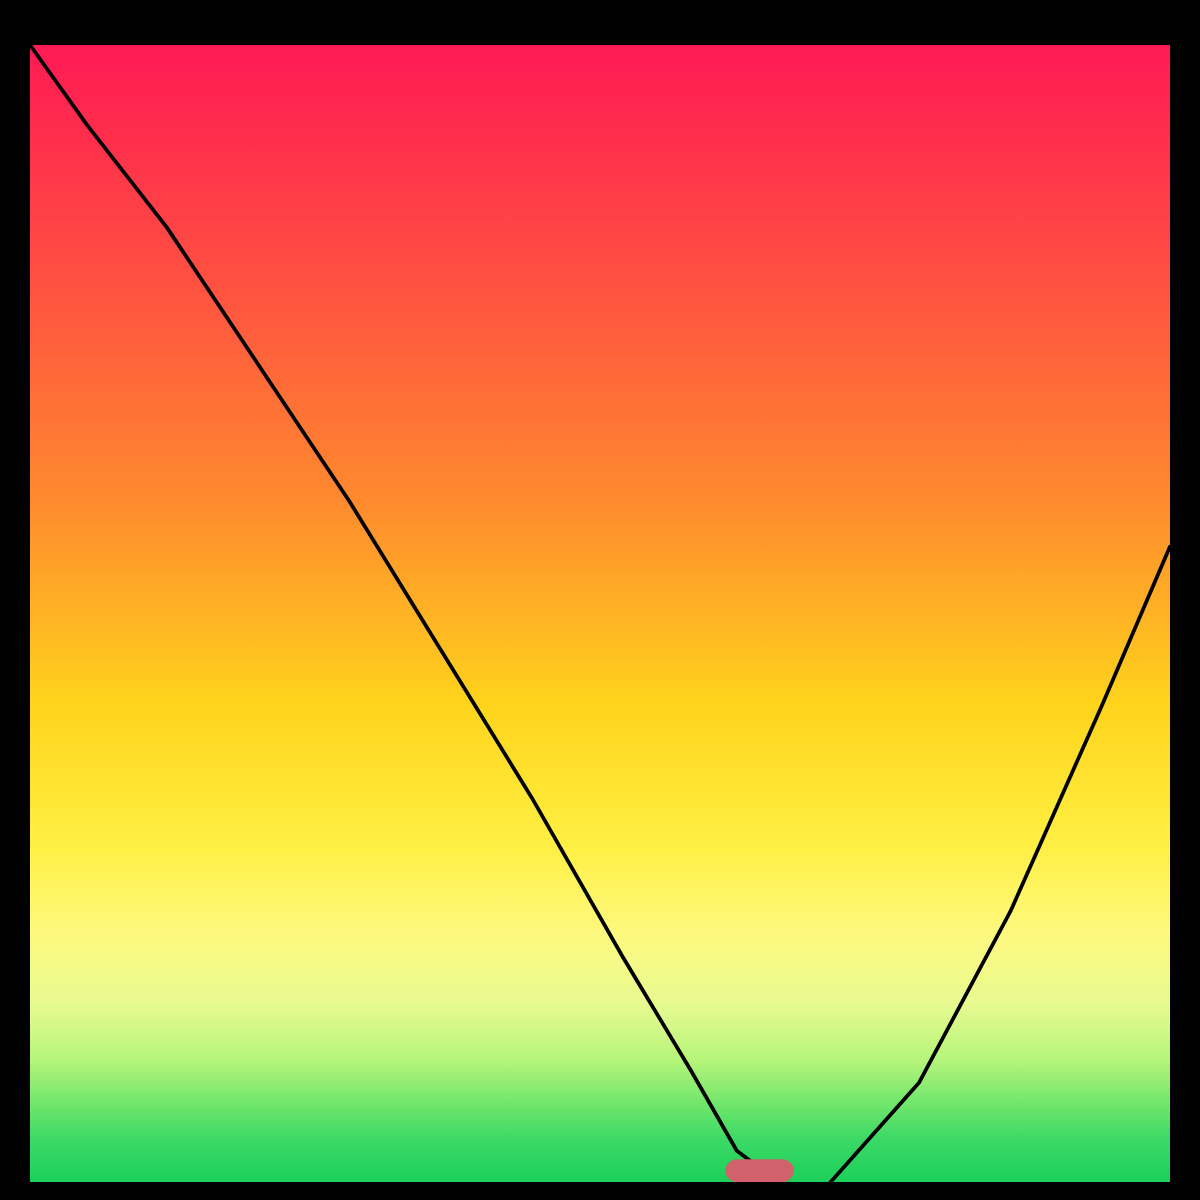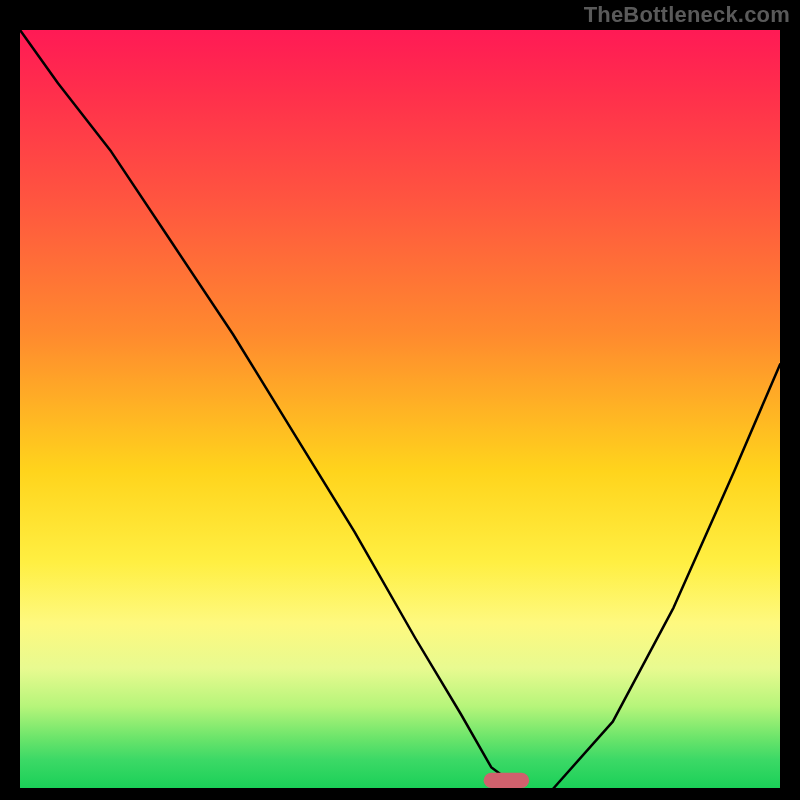--- a/index.html
+++ b/index.html
@@ -73,21 +73,20 @@
     fill: #d0616d;
     stroke: none;
     rx: 8;
     ry: 8;
   }
 </style>
 </head>
 <body>
 
 <div class="frame">
-  <div class="attribution">TheBottleneck.com</div>
 
   <div class="plot-area">
     <svg class="overlay" viewBox="0 0 760 760" preserveAspectRatio="none">
       <line class="baseline" x1="0" y1="759" x2="760" y2="759"></line>
       <path class="curve" d="M0.0 0.0 L38.0 53.2 L91.2 121.6 L152.0 212.8 L212.8 304.0 L273.6 402.8 L334.4 501.6 L395.2 608.0 L440.8 684.0 L471.2 737.2 L501.6 760.0 L532.0 760.0 L592.8 691.6 L653.6 577.6 L714.4 440.8 L760.0 334.4"></path>
       <rect class="marker" x="463.6" y="742.8" width="45.6" height="15.2" rx="7" ry="7"></rect>
     </svg>
   </div>
 </div>
 

